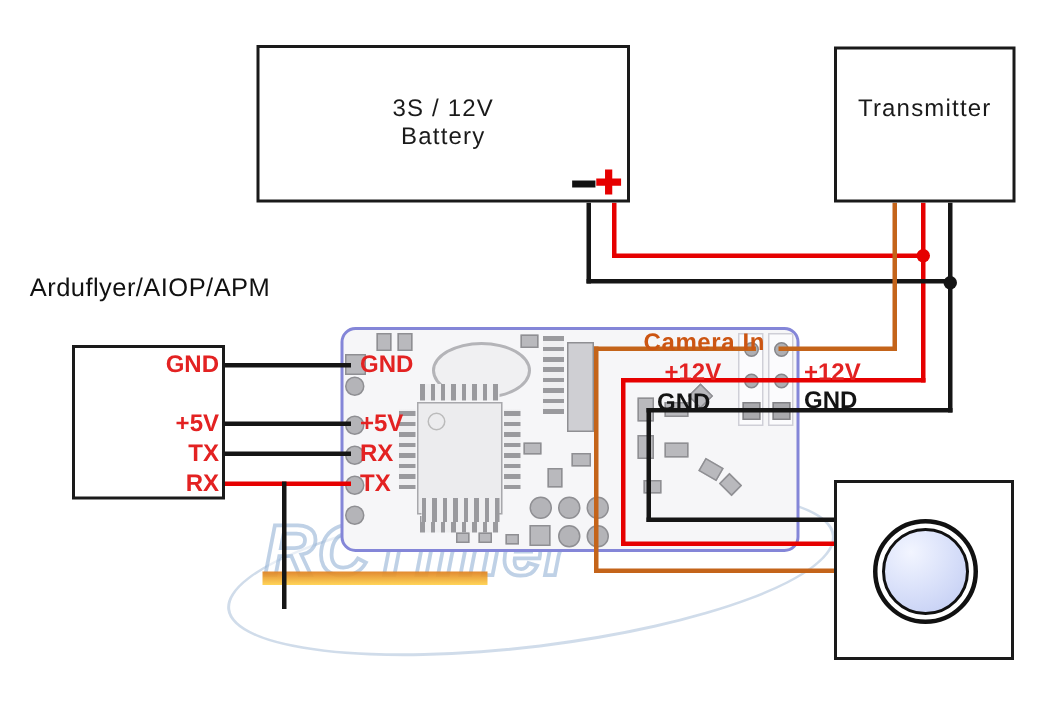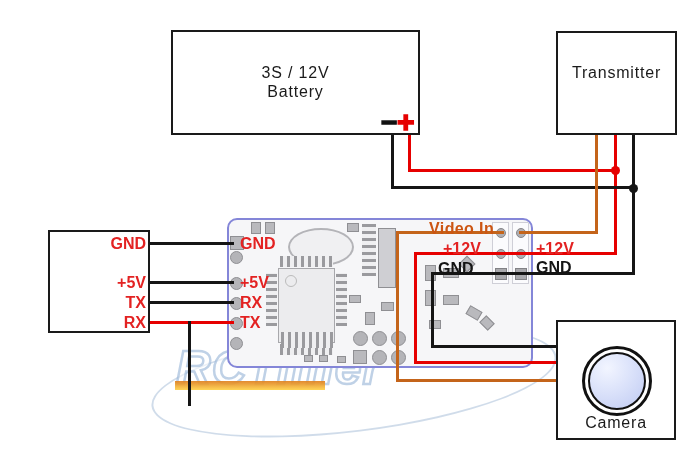--- a/index.html
+++ b/index.html
@@ -168,34 +168,34 @@
       <div class="box-title">Transmitter</div>
     </div>
   </div>
 
   <div class="box" style="left:48px;top:230px;width:102px;height:103px;"></div>
 
   <div class="box" style="left:556px;top:320px;width:120px;height:120px;">
     <div id="lens-outer">
       <div id="lens-inner"></div>
     </div>
-    <div class="box-title" style="position:absolute;bottom:6px;left:0;">Camera</div>
-  </div>
-
+  </div>
+
+  <div class="lbl title-txt" style="left:2px;top:183px;width:196px;">Arduflyer/AIOP/APM</div>
 
   <div class="lbl pin-red" style="left:58px;top:235px;width:88px;text-align:right;">GND</div>
   <div class="lbl pin-red" style="left:58px;top:274px;width:88px;text-align:right;">+5V</div>
   <div class="lbl pin-red" style="left:58px;top:294px;width:88px;text-align:right;">TX</div>
   <div class="lbl pin-red" style="left:58px;top:314px;width:88px;text-align:right;">RX</div>
 
   <div class="lbl pin-red" style="left:240px;top:235px;">GND</div>
   <div class="lbl pin-red" style="left:240px;top:274px;">+5V</div>
   <div class="lbl pin-red" style="left:240px;top:294px;">RX</div>
   <div class="lbl pin-red" style="left:240px;top:314px;">TX</div>
 
-  <div class="lbl pin-orange" style="left:429px;top:220px;">Video In</div>
+  <div class="lbl pin-orange" style="left:429px;top:220px;">Camera In</div>
   <div class="lbl pin-red" style="left:443px;top:240px;">+12V</div>
   <div class="lbl pin-red" style="left:536px;top:240px;">+12V</div>
   <div class="lbl pin-black" style="left:438px;top:260px;">GND</div>
   <div class="lbl pin-black" style="left:536px;top:259px;">GND</div>
 
 
 </div>
 
 </body></html>

